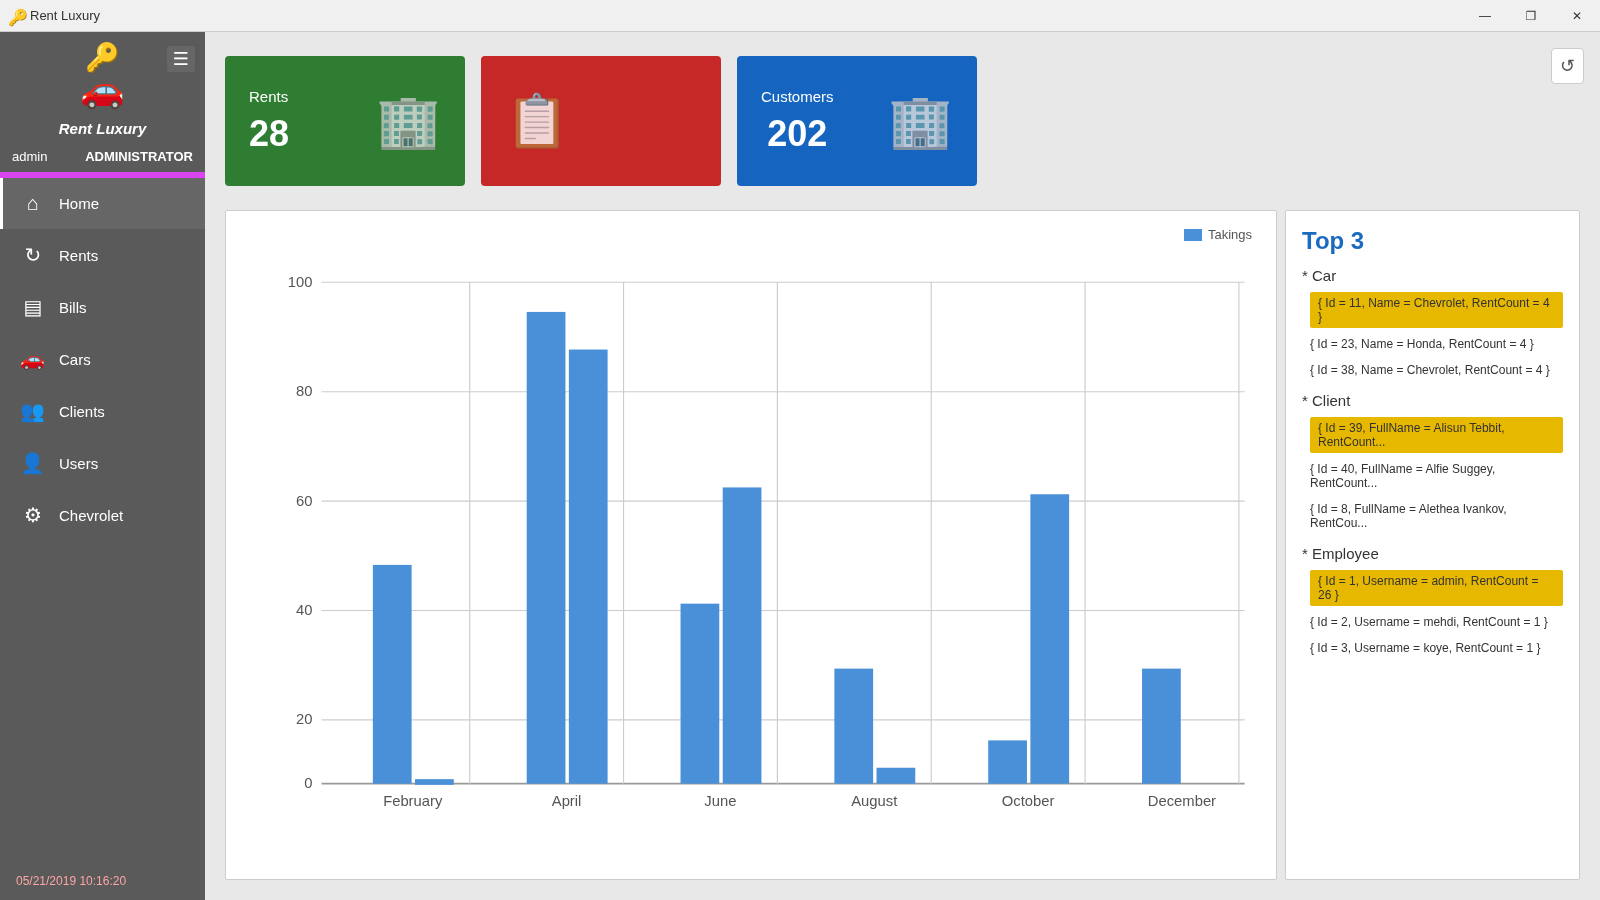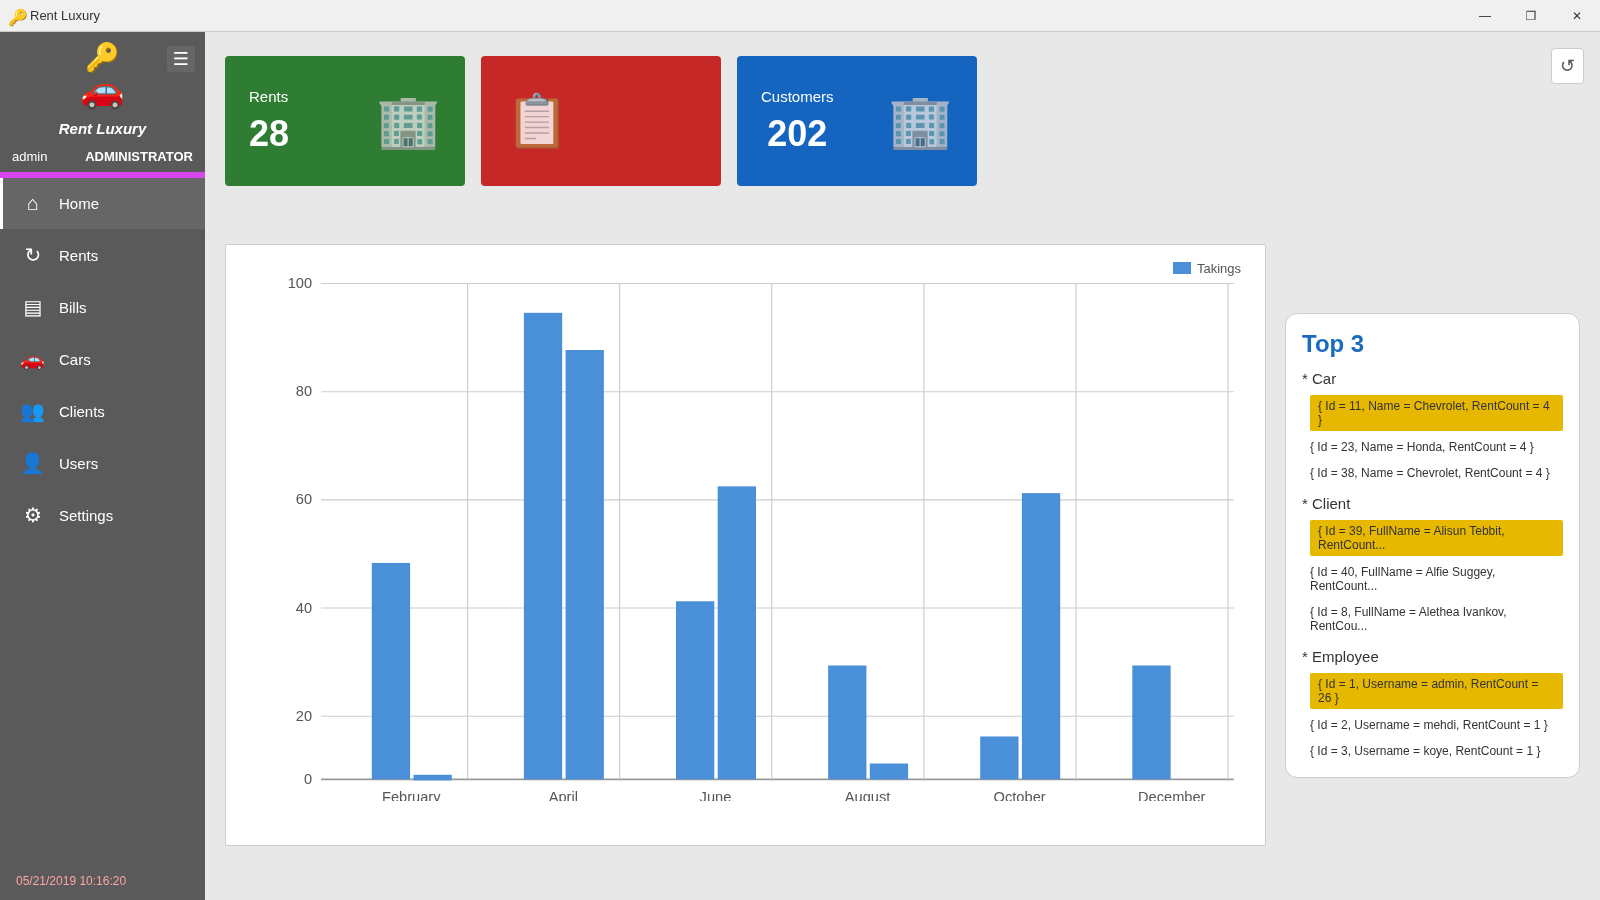--- a/index.html
+++ b/index.html
@@ -155,23 +155,22 @@
     .stat-card.red { background: #c62828; }
     .stat-card.blue { background: #1565c0; text-align: center; }
     .stat-card-text { display: flex; flex-direction: column; }
     .stat-label { font-size: 15px; font-weight: 500; margin-bottom: 8px; }
     .stat-value { font-size: 36px; font-weight: bold; }
     .stat-icon { font-size: 52px; opacity: 0.8; }
 
     
     .bottom-area {
       display: flex;
-      gap: 19px;
+      gap: 8px;
       flex: 1;
-      align-items: center;
     }
 
     .chart-container {
       flex: 1;
       background: white;
       border: 1px solid #ccc;
       border-radius: 2px;
       padding: 16px 20px 40px 50px;
       position: relative;
       min-height: 480px;
@@ -191,21 +190,21 @@
       width: 18px; height: 12px;
       background: #4a90d9;
       display: inline-block;
     }
 
     
     .top3-panel {
       width: 295px;
       background: white;
       border: 1px solid #ccc;
-      border-radius: 12px;
+      border-radius: 2px;
       padding: 16px;
       display: flex;
       flex-direction: column;
       gap: 12px;
     }
     .top3-title {
       font-size: 24px;
       font-weight: bold;
       color: #1a6abf;
     }
@@ -279,21 +278,21 @@
       <div class="nav-item">
         <span class="nav-icon">👥</span>
         <span>Clients</span>
       </div>
       <div class="nav-item">
         <span class="nav-icon">👤</span>
         <span>Users</span>
       </div>
       <div class="nav-item">
         <span class="nav-icon">⚙</span>
-        <span>Settings</span>
+        <span>Chevrolet</span>
       </div>
     </nav>
     <div class="sidebar-footer">
       <span>05/21/2019 10:16:20</span>
     </div>
   </div>
 
   <div class="main-content">
     <button class="refresh-btn">↺</button>
 

